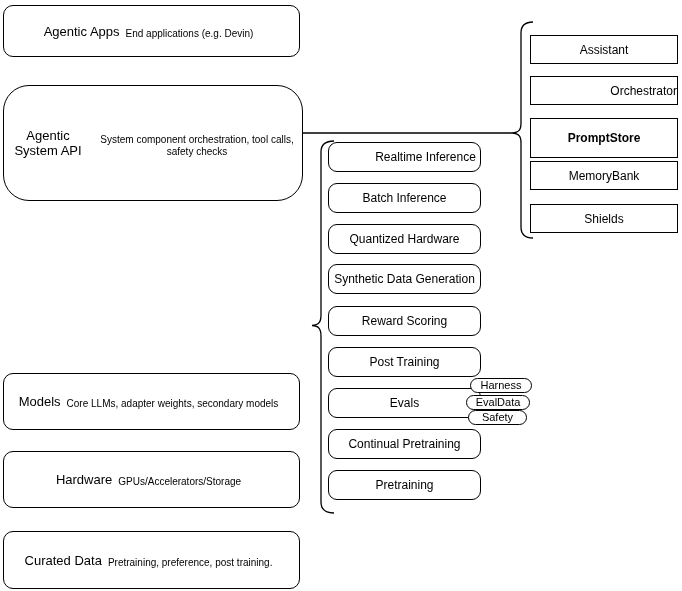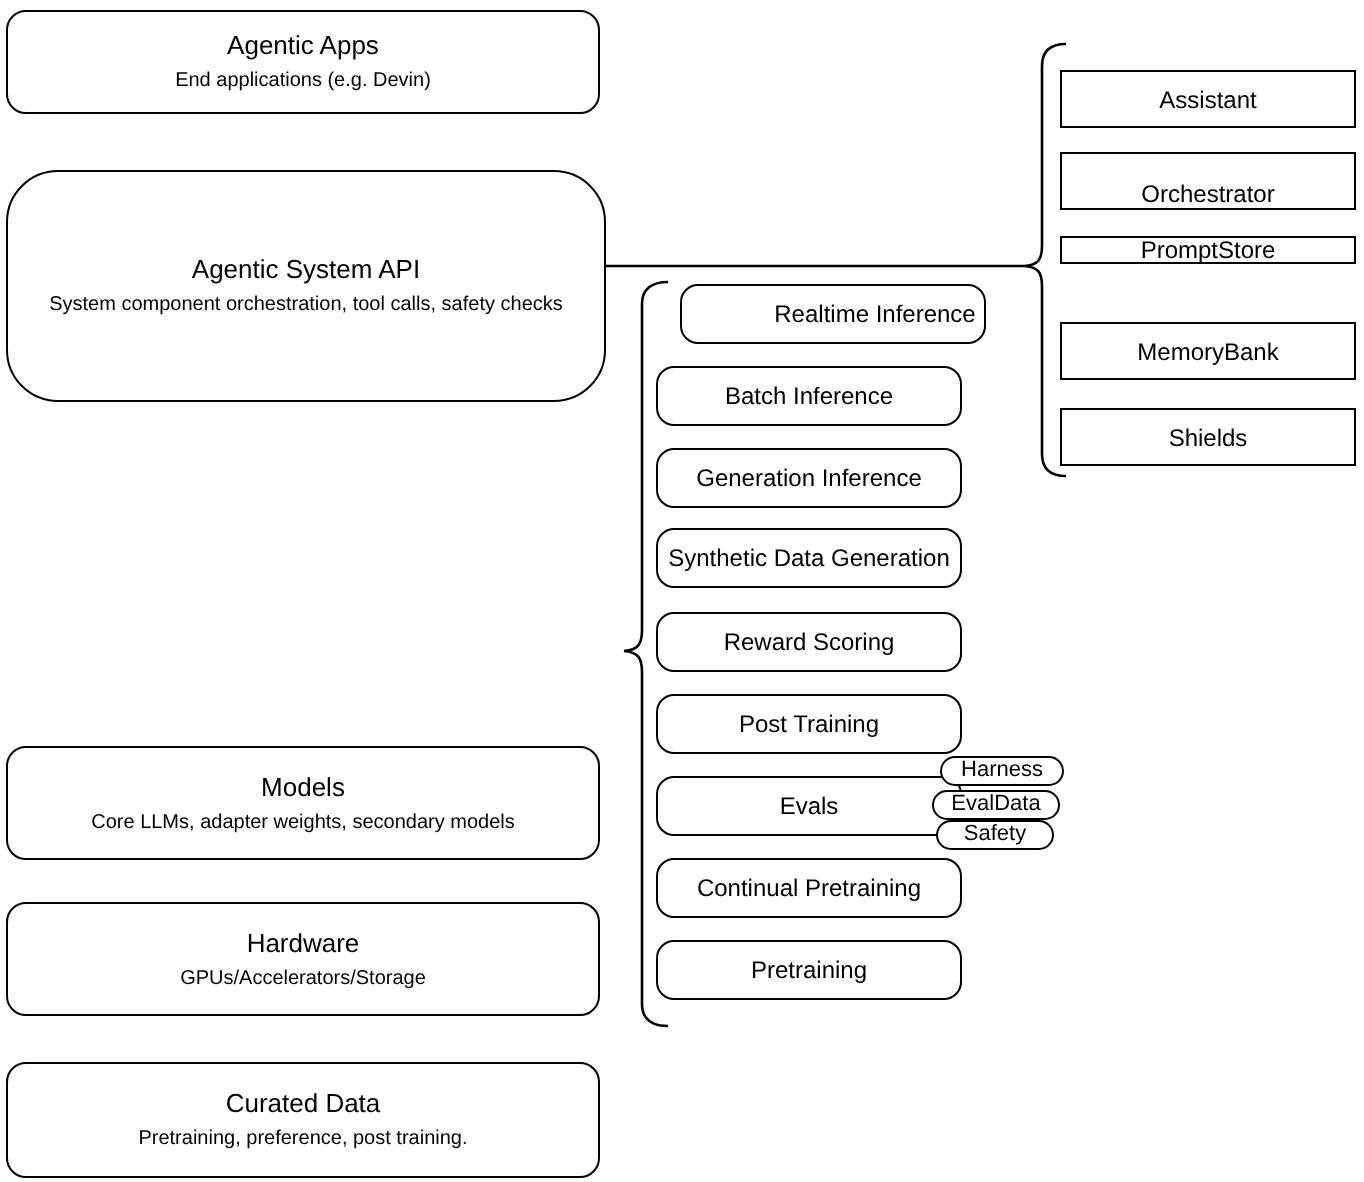--- a/index.html
+++ b/index.html
@@ -10,21 +10,21 @@
     font-family:"Liberation Sans", sans-serif;
     color:#000;
     overflow:hidden;
   }
   .box{
     position:absolute;
     box-sizing:border-box;
     background:#ffffff;
     border:1.3px solid #000;
     display:flex;
-    flex-direction:column;
+    flex-direction:row;
     align-items:center;
     justify-content:center;
     text-align:center;
     z-index:2;
   }
   .stack-box .title{font-size:13px;line-height:15px;}
   .stack-box .subtitle{font-size:10px;line-height:12px;margin-top:5px;padding:0 6px;}
   .node{font-size:12px;line-height:14px;border-radius:9px;padding:0 2px;}
   .comp{font-size:12px;line-height:14px;border-radius:0;}
   .pill{
@@ -74,28 +74,28 @@
   <div class="box stack-box" style="left:3px;top:451px;width:297px;height:57px;border-radius:10px;">
     <div class="title">Hardware</div>
     <div class="subtitle">GPUs/Accelerators/Storage</div>
   </div>
 
   <div class="box stack-box" style="left:3px;top:531px;width:297px;height:58px;border-radius:10px;">
     <div class="title">Curated Data</div>
     <div class="subtitle">Pretraining, preference, post training.</div>
   </div>
 
-  <div class="box node" style="left:340px;top:142px;width:153px;height:30px;padding-left:44px;">
+  <div class="box node" style="left:328px;top:142px;width:153px;height:30px;padding-left:44px;">
     <span>Realtime Inference</span>
   </div>
   <div class="box node" style="left:328px;top:183px;width:153px;height:30px;">
     <span>Batch Inference</span>
   </div>
   <div class="box node" style="left:328px;top:224px;width:153px;height:30px;">
-    <span>Generation Inference</span>
+    <span>Quantized Hardware</span>
   </div>
   <div class="box node" style="left:328px;top:264px;width:153px;height:30px;">
     <span>Synthetic Data Generation</span>
   </div>
   <div class="box node" style="left:328px;top:306px;width:153px;height:30px;">
     <span>Reward Scoring</span>
   </div>
   <div class="box node" style="left:328px;top:347px;width:153px;height:30px;">
     <span>Post Training</span>
   </div>
@@ -118,21 +118,21 @@
   <div class="pill" style="left:468px;top:410px;width:59px;height:15px;">
     <span>Safety</span>
   </div>
 
   <div class="box comp" style="left:530px;top:35px;width:148px;height:29px;">
     <span>Assistant</span>
   </div>
   <div class="box comp" style="left:530px;top:76px;width:148px;height:29px;justify-content:flex-end;">
     <span>Orchestrator</span>
   </div>
-  <div class="box comp" style="left:530px;top:118px;width:148px;height:14px;">
+  <div class="box comp" style="left:530px;top:118px;width:148px;height:40px;font-weight:bold;">
     <span>PromptStore</span>
   </div>
   <div class="box comp" style="left:530px;top:161px;width:148px;height:29px;">
     <span>MemoryBank</span>
   </div>
   <div class="box comp" style="left:530px;top:204px;width:148px;height:29px;">
     <span>Shields</span>
   </div>
 
 </div>

